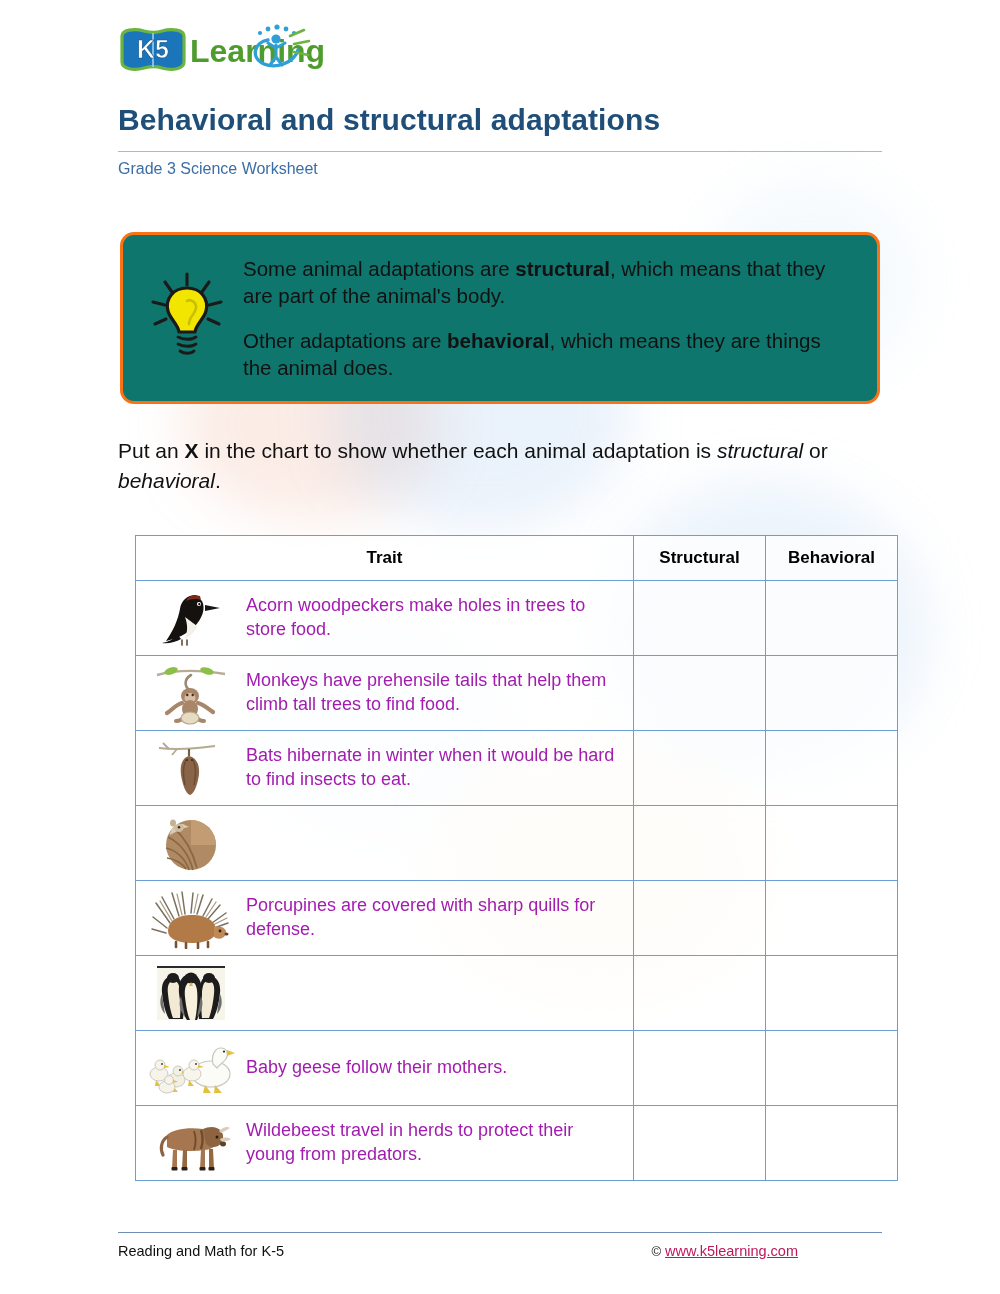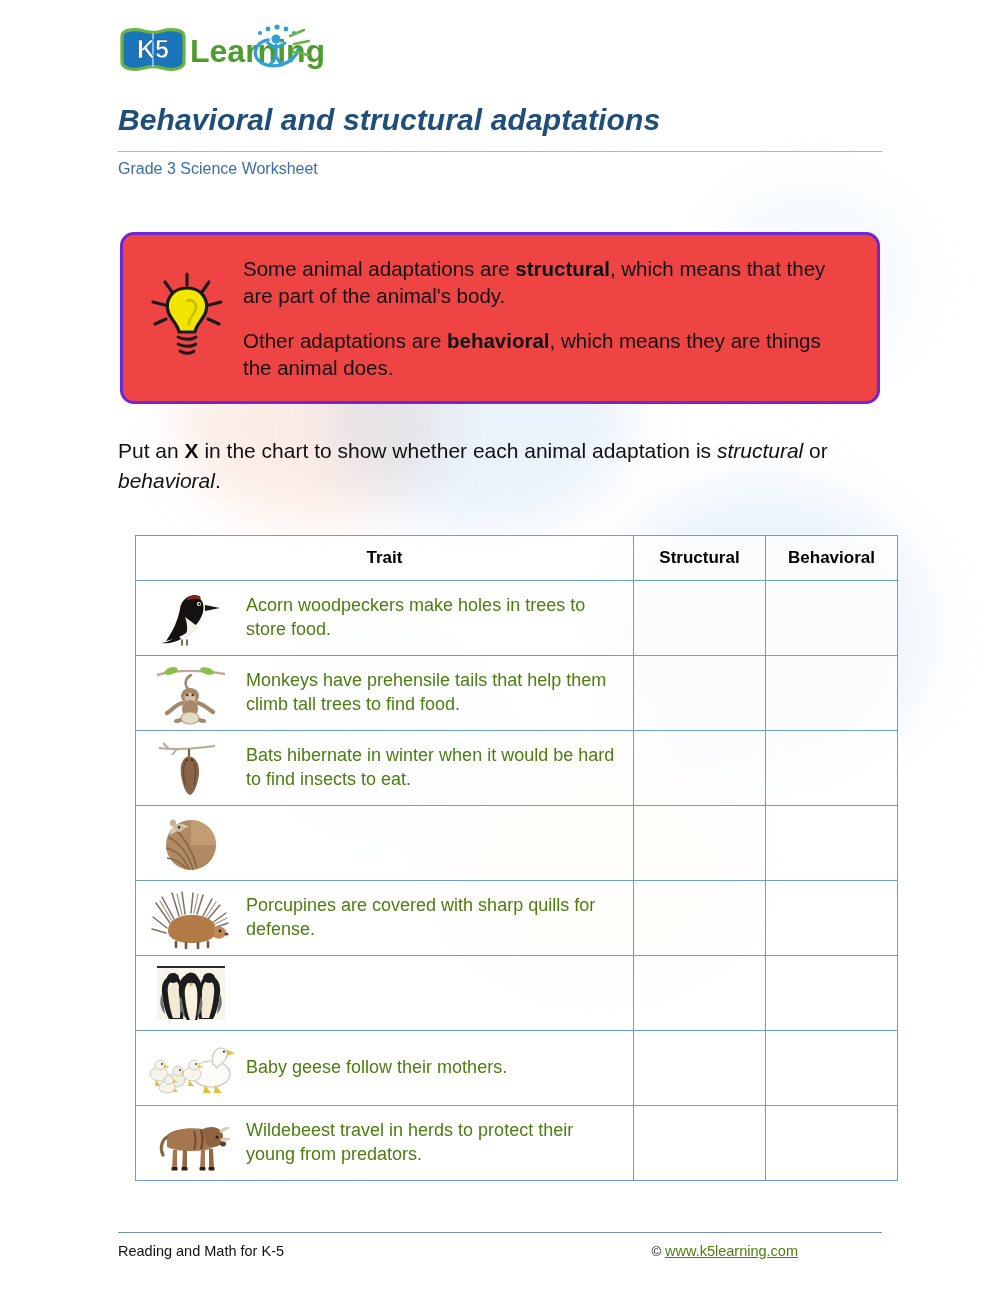--- a/index.html
+++ b/index.html
@@ -53,21 +53,20 @@
   
   .title {
     position: absolute;
     left: 118px;
     top: 103px;
     font-size: 30px;
     font-weight: bold;
     color: #1f4e79;
     letter-spacing: .1px;
     white-space: nowrap;
-    font-style: italic;
   }
   .title-rule {
     position: absolute;
     left: 118px;
     top: 151px;
     width: 764px;
     height: 1px;
     background: #a7b9cf;
   }
   .subtitle {
@@ -79,22 +78,22 @@
   }
 
   
   .infobox {
     position: absolute;
     left: 120px;
     top: 232px;
     width: 760px;
     height: 172px;
     box-sizing: border-box;
-    background: #ef4444;
-    border: 3px solid #6d28d9;
+    background: #0f766e;
+    border: 3px solid #f97316;
     border-radius: 14px;
     display: flex;
     align-items: center;
   }
   .bulb {
     width: 112px;
     min-width: 112px;
     display: flex;
     justify-content: center;
     align-items: center;
@@ -163,21 +162,21 @@
     width: 110px;
     min-width: 110px;
     height: 74px;
     display: flex;
     align-items: center;
     justify-content: center;
   }
   .trait-text {
     font-size: 18px;
     line-height: 1.32;
-    color: #4d7c0f;
+    color: #a21caf;
     padding-right: 14px;
   }
   .mark-cell { height: 74px; }
 
   
   .footer-rule {
     position: absolute;
     left: 118px;
     top: 1232px;
     width: 764px;
@@ -193,21 +192,21 @@
   }
   .footer-right {
     position: absolute;
     right: 118px;
     top: 1243px;
     font-size: 14.5px;
     color: #111;
     white-space: nowrap;
   }
   .footer-right .url {
-    color: #4d7c0f;
+    color: #be185d;
     text-decoration: underline;
   }
   .copy { font-size: 13px; }
 </style>
 </head>
 <body>
 
 <div class="watermark wm1"></div>
 <div class="watermark wm2"></div>
 <div class="watermark wm3"></div>

